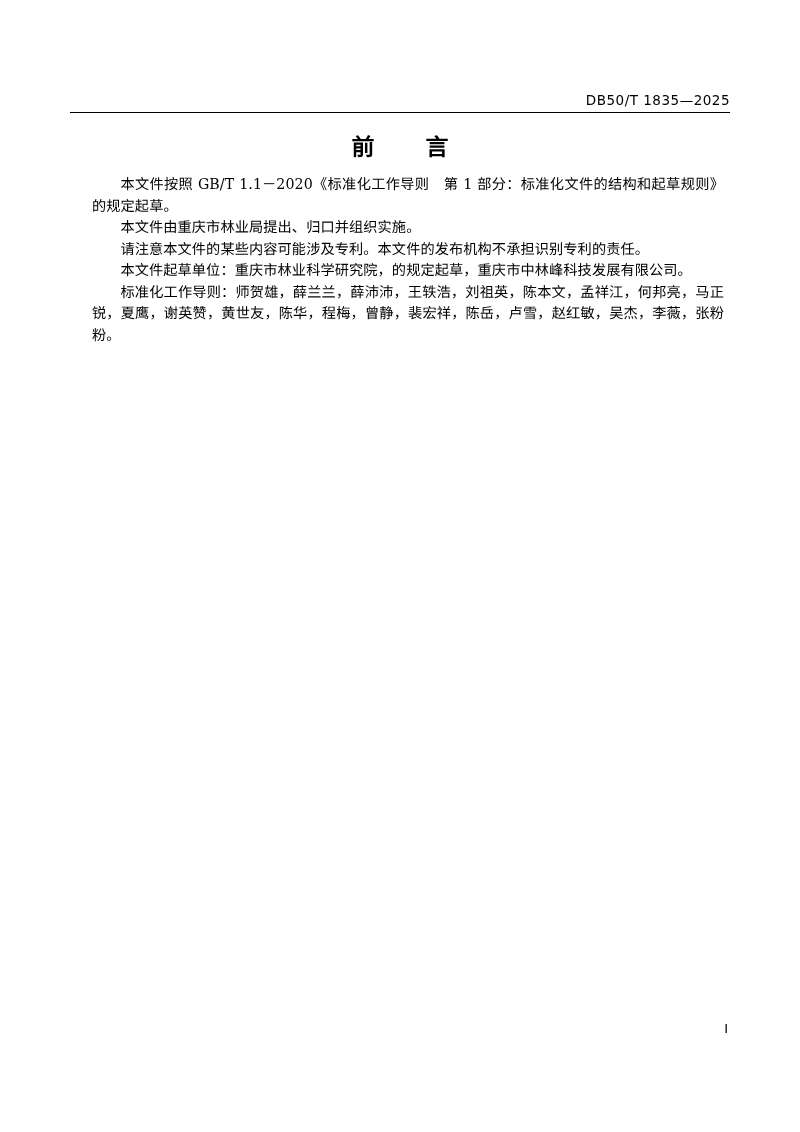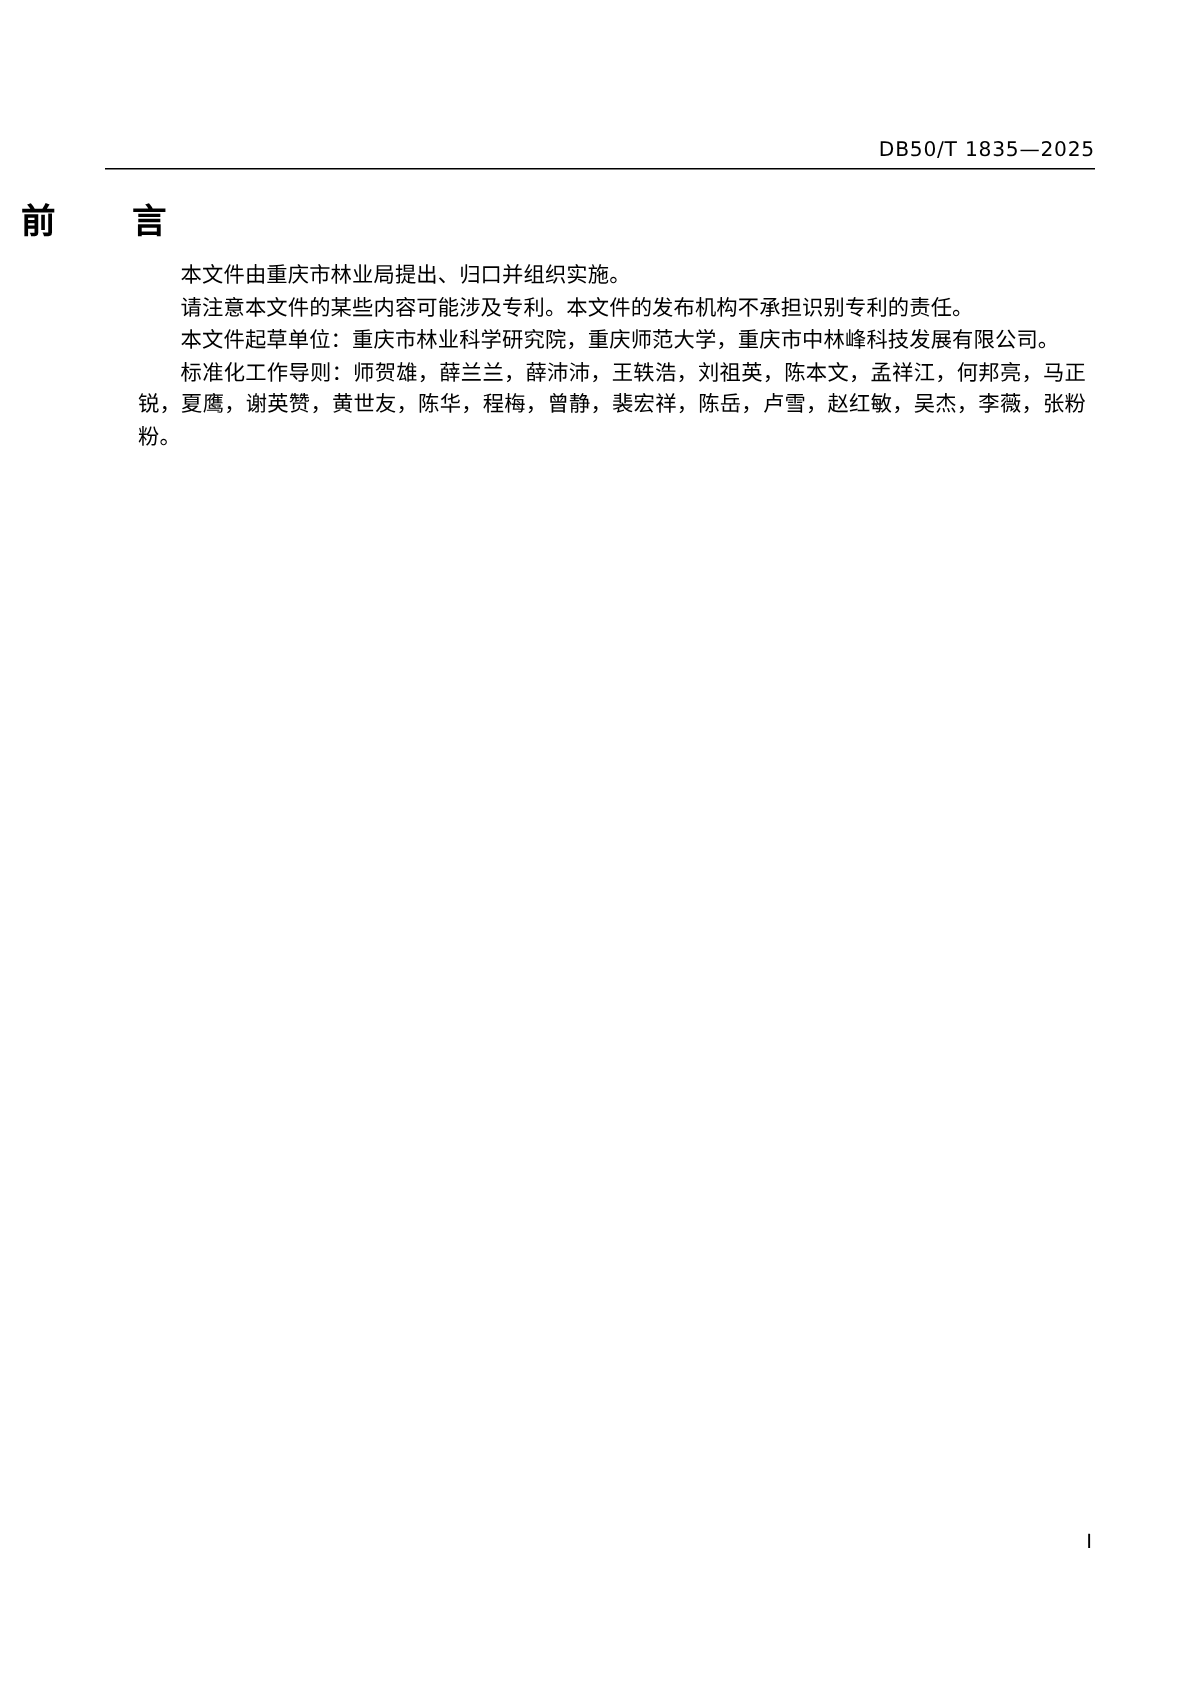--- a/index.html
+++ b/index.html
@@ -46,21 +46,21 @@
     top: 20px;
     border-bottom: 1px solid #000000;
   }
 
   
   .doc-title {
     position: absolute;
     top: 128px;
     left: 0;
     width: 100%;
-    text-align: left;
+    text-align: center;
     font-family: "DejaVu Sans", "Liberation Sans", sans-serif;
     font-weight: bold;
     font-size: 23px;
     letter-spacing: 14px;
     text-indent: 14px;
   }
 
   
   .body-block {
     position: absolute;
@@ -93,21 +93,22 @@
 <div class="page">
 
   <div class="header">
     <span class="header-code">DB50/T 1835—2025</span>
     <div class="header-rule"></div>
   </div>
 
   <div class="doc-title">前　言</div>
 
   <div class="body-block">
+    <p class="para">本文件按照 GB/T 1.1－2020《标准化工作导则　第 1 部分：标准化文件的结构和起草规则》的规定起草。</p>
     <p class="para">本文件由重庆市林业局提出、归口并组织实施。</p>
     <p class="para">请注意本文件的某些内容可能涉及专利。本文件的发布机构不承担识别专利的责任。</p>
-    <p class="para">本文件起草单位：重庆市林业科学研究院，重庆师范大学，重庆市中林峰科技发展有限公司。</p>
+    <p class="para">本文件起草单位：重庆市林业科学研究院，的规定起草，重庆市中林峰科技发展有限公司。</p>
     <p class="para">标准化工作导则：师贺雄，薛兰兰，薛沛沛，王轶浩，刘祖英，陈本文，孟祥江，何邦亮，马正锐，夏鹰，谢英赞，黄世友，陈华，程梅，曾静，裴宏祥，陈岳，卢雪，赵红敏，吴杰，李薇，张粉粉。</p>
   </div>
 
   <div class="folio">I</div>
 
 </div>
 
 </body></html>

